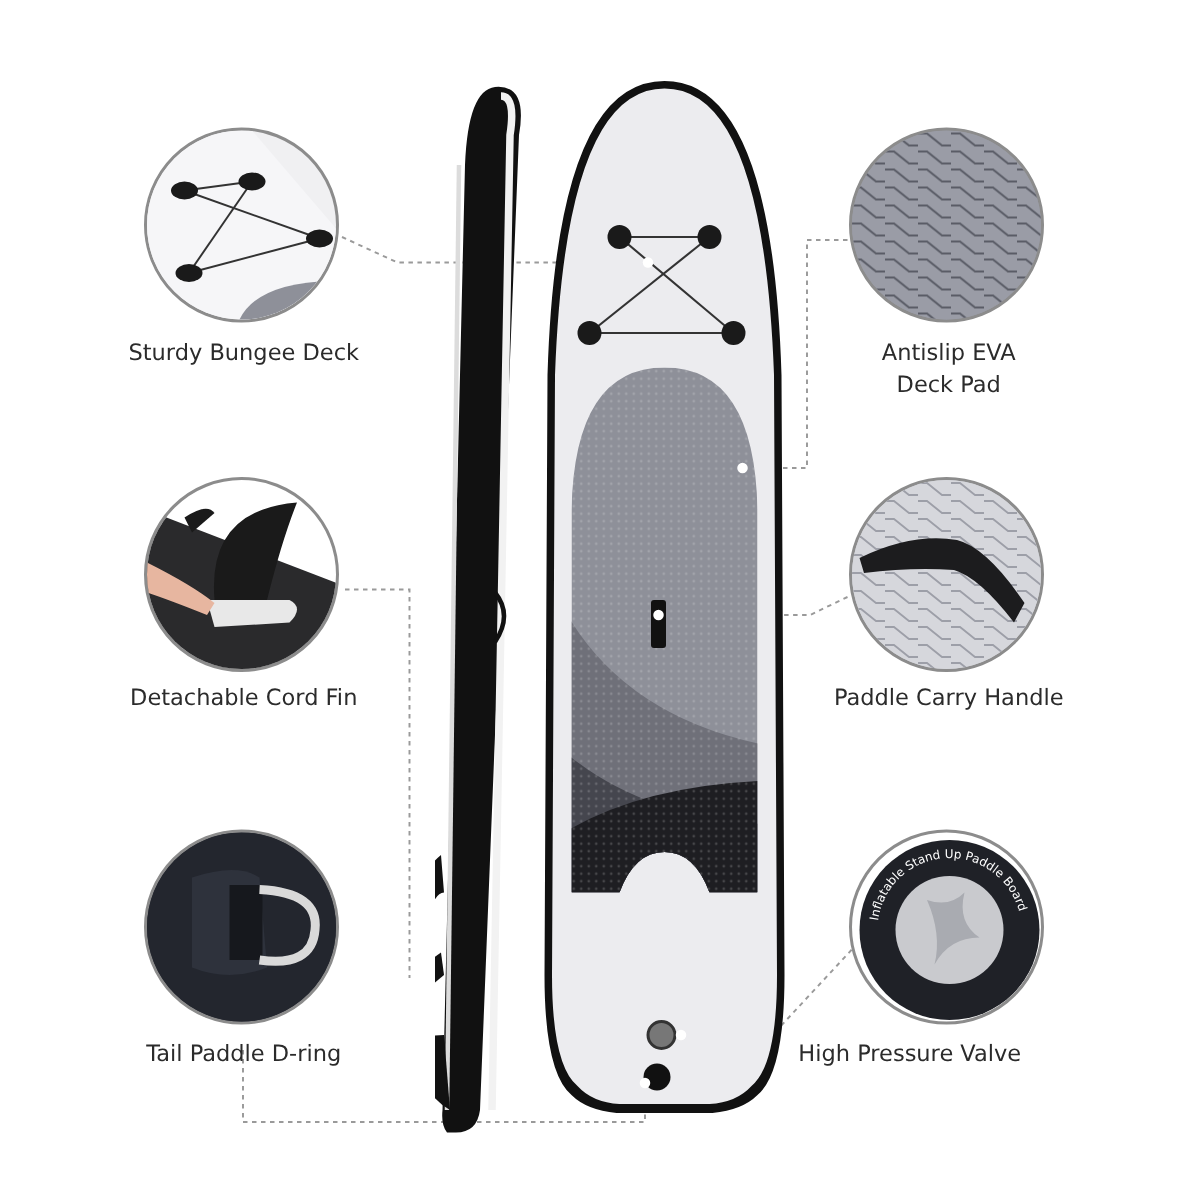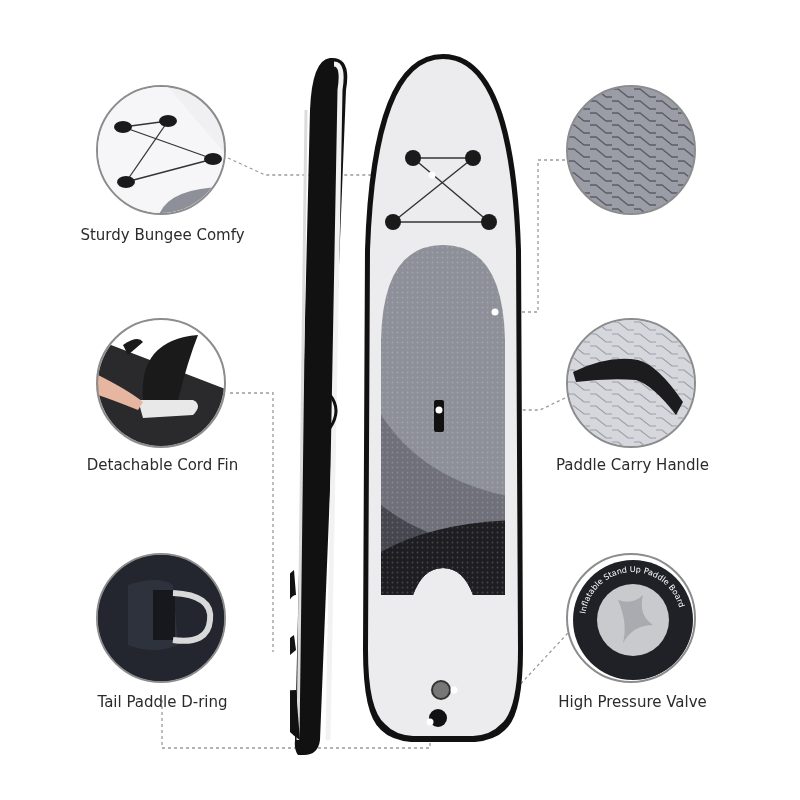--- a/index.html
+++ b/index.html
@@ -100,21 +100,21 @@
         <line x1="28" y1="95" x2="115" y2="72"></line>
       </g>
     <g fill="#1a1a1a">
         <ellipse cx="25" cy="40" rx="9" ry="6"></ellipse>
         <ellipse cx="70" cy="34" rx="9" ry="6"></ellipse>
         <ellipse cx="115" cy="72" rx="9" ry="6"></ellipse>
         <ellipse cx="28" cy="95" rx="9" ry="6"></ellipse>
       </g>
   </svg>
 </div>
-<div class="label" style="left:80px;top:225px;width:165px">Sturdy Bungee Comfy</div>
+<div class="label" style="left:80px;top:225px;width:165px">Sturdy Bungee Deck</div>
 
 <div class="circle" style="left:96px;top:318px;background:#fff">
   <svg width="130" height="130">
     <path d="M0 20 L130 70 L130 130 L0 130 Z" fill="#2a2a2c"></path>
     <path d="M40 80 L95 80 Q105 85 95 95 L45 98 Z" fill="#e8e8e8"></path>
     <path d="M45 80 Q40 20 100 15 Q90 40 80 80 Z" fill="#1a1a1a"></path>
     <path d="M25 25 Q40 15 45 22 L30 35 Z" fill="#1a1a1a"></path>
     <path d="M0 55 Q30 70 45 82 L40 90 Q15 80 0 75 Z" fill="#e7b6a0"></path>
   </svg>
 </div>
@@ -135,20 +135,22 @@
     <defs>
         <pattern id="wave" width="22" height="12" patternUnits="userSpaceOnUse">
           <path d="M0 2 L6 2 L16 10 L22 10" stroke="#5a5c66" stroke-width="1.4" fill="none"></path>
         </pattern>
       </defs>
     <rect width="130" height="130" fill="#9a9ca6"></rect>
       <rect width="130" height="130" fill="url(#wave)"></rect>
   </svg>
 </div>
 <div class="label" style="left:550px;top:225px;width:165px">
+  <div>Antislip EVA</div>
+  <div>Deck Pad</div>
 </div>
 
 <div class="circle" style="left:566px;top:318px;background:#cfd0d6">
   <svg width="130" height="130">
     <defs>
         <pattern id="wave2" width="22" height="12" patternUnits="userSpaceOnUse">
           <path d="M0 2 L6 2 L16 10 L22 10" stroke="#9d9fa8" stroke-width="1.2" fill="none"></path>
         </pattern>
       </defs>
     <rect width="130" height="130" fill="#d6d7dc"></rect>
@@ -162,13 +164,13 @@
   <svg width="130" height="130">
     <circle cx="65" cy="65" r="60" fill="#1f2127"></circle>
     <circle cx="65" cy="65" r="36" fill="#c9cace"></circle>
     <path d="M50 45 Q65 50 75 40 Q70 60 85 70 Q65 70 55 88 Q60 68 50 45 Z" fill="#a9abb1"></path>
     <defs>
         <path id="ring" d="M65 65 m-48 0 a48 48 0 1 1 96 0 a48 48 0 1 1 -96 0"></path>
       </defs>
     <text font-size="8" fill="#fff" font-family="DejaVu Sans, sans-serif"><textPath href="#ring" startOffset="2%">Inflatable Stand Up Paddle Board</textPath></text>
   </svg>
 </div>
-<div class="label" style="left:550px;top:692px;width:165px">High Pressure Valve</div>
+<div class="label" style="left:524px;top:692px;width:165px">High Pressure Valve</div>
 
 </body></html>

